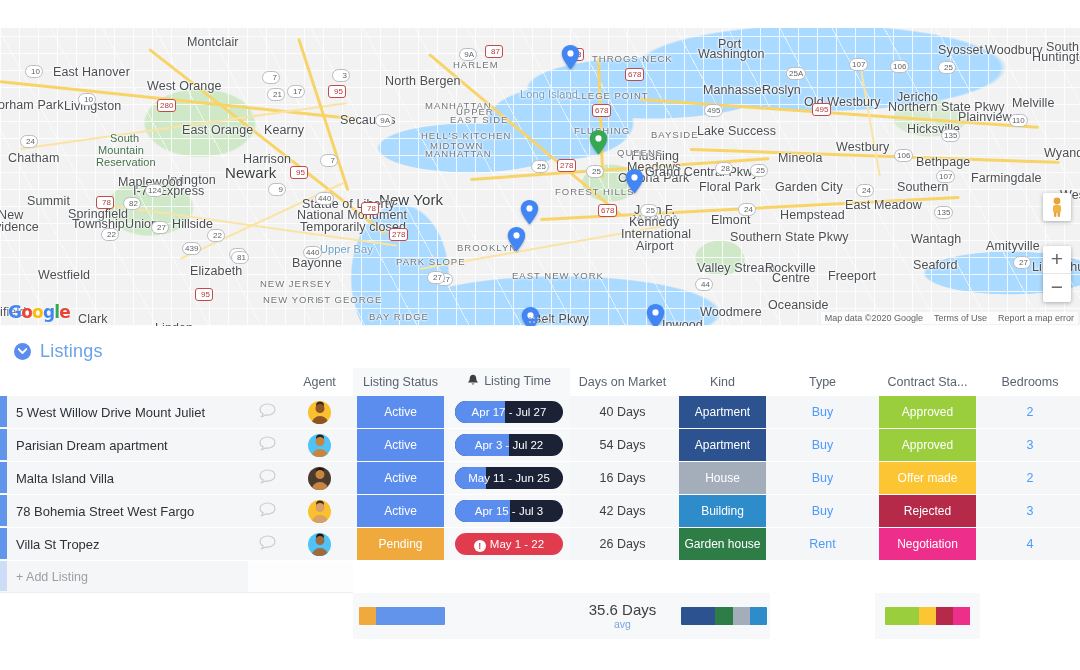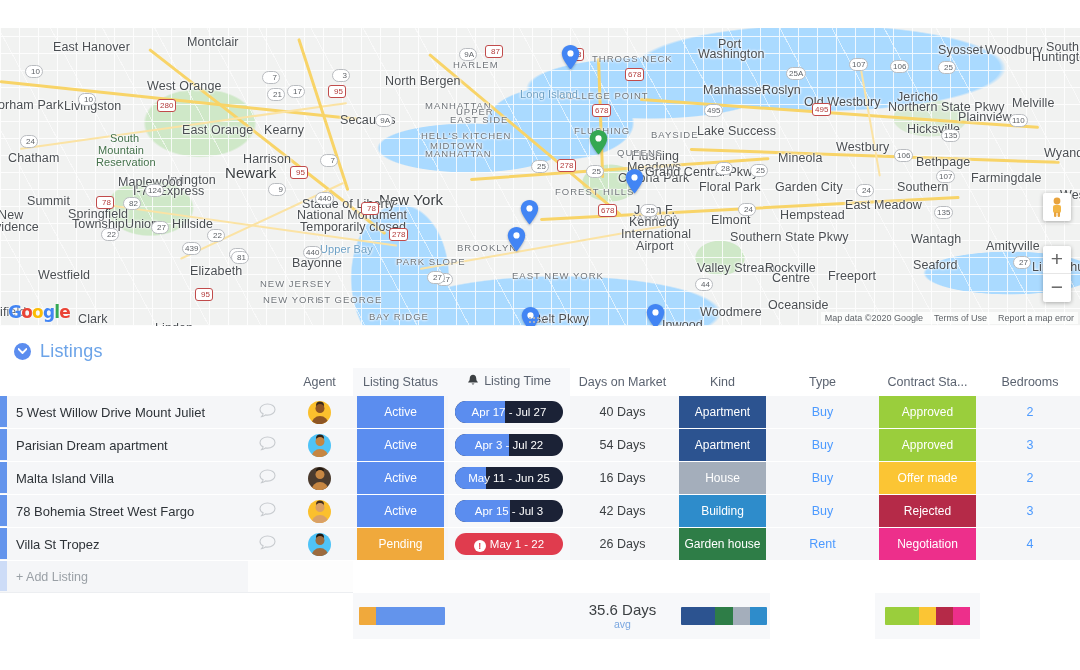--- a/index.html
+++ b/index.html
@@ -341,21 +341,21 @@
     <div class="hwy" style="left:640px;top:70px;width:400px;transform:rotate(4deg)"></div>
     <div class="hwy" style="left:690px;top:120px;width:370px;transform:rotate(2deg)"></div>
     <div class="hwy thin" style="left:420px;top:240px;width:250px;transform:rotate(-10deg)"></div>
     <div class="hwy thin" style="left:100px;top:175px;width:300px;transform:rotate(8deg)"></div>
     <div class="hwy thin" style="left:180px;top:230px;width:180px;transform:rotate(-25deg)"></div>
     <div class="hwy" style="left:600px;top:30px;width:120px;transform:rotate(88deg)"></div>
     <div class="hwy thin" style="left:860px;top:30px;width:120px;transform:rotate(80deg)"></div>
 
     <div id="map-labels">
         <div class="map-label mid" style="left: 187px; top: 7px;">Montclair</div>
-        <div class="map-label mid" style="left: 25px; top: 12px; margin-left: 28px;">East Hanover</div>
+        <div class="map-label mid" style="left: 25px; top: 37px; margin-left: 28px;">East Hanover</div>
         <div class="map-label mid" style="left: 147px; top: 51px;">West Orange</div>
         <div class="map-label mid" style="left: 64px; top: 71px;">Livingston</div>
         <div class="map-label mid" style="left: -5px; top: 70px;">lorham Park</div>
         <div class="map-label mid" style="left: 340px; top: 85px;">Secaucus</div>
         <div class="map-label mid" style="left: 385px; top: 46px;">North Bergen</div>
         <div class="map-label mid" style="left: 182px; top: 95px;">East Orange</div>
         <div class="map-label mid" style="left: 264px; top: 95px;">Kearny</div>
         <div class="map-label mid" style="left: 243px; top: 124px;">Harrison</div>
         <div class="map-label big" style="left: 225px; top: 136px;">Newark</div>
         <div class="map-label mid" style="left: 167px; top: 145px;">Irvington</div>

